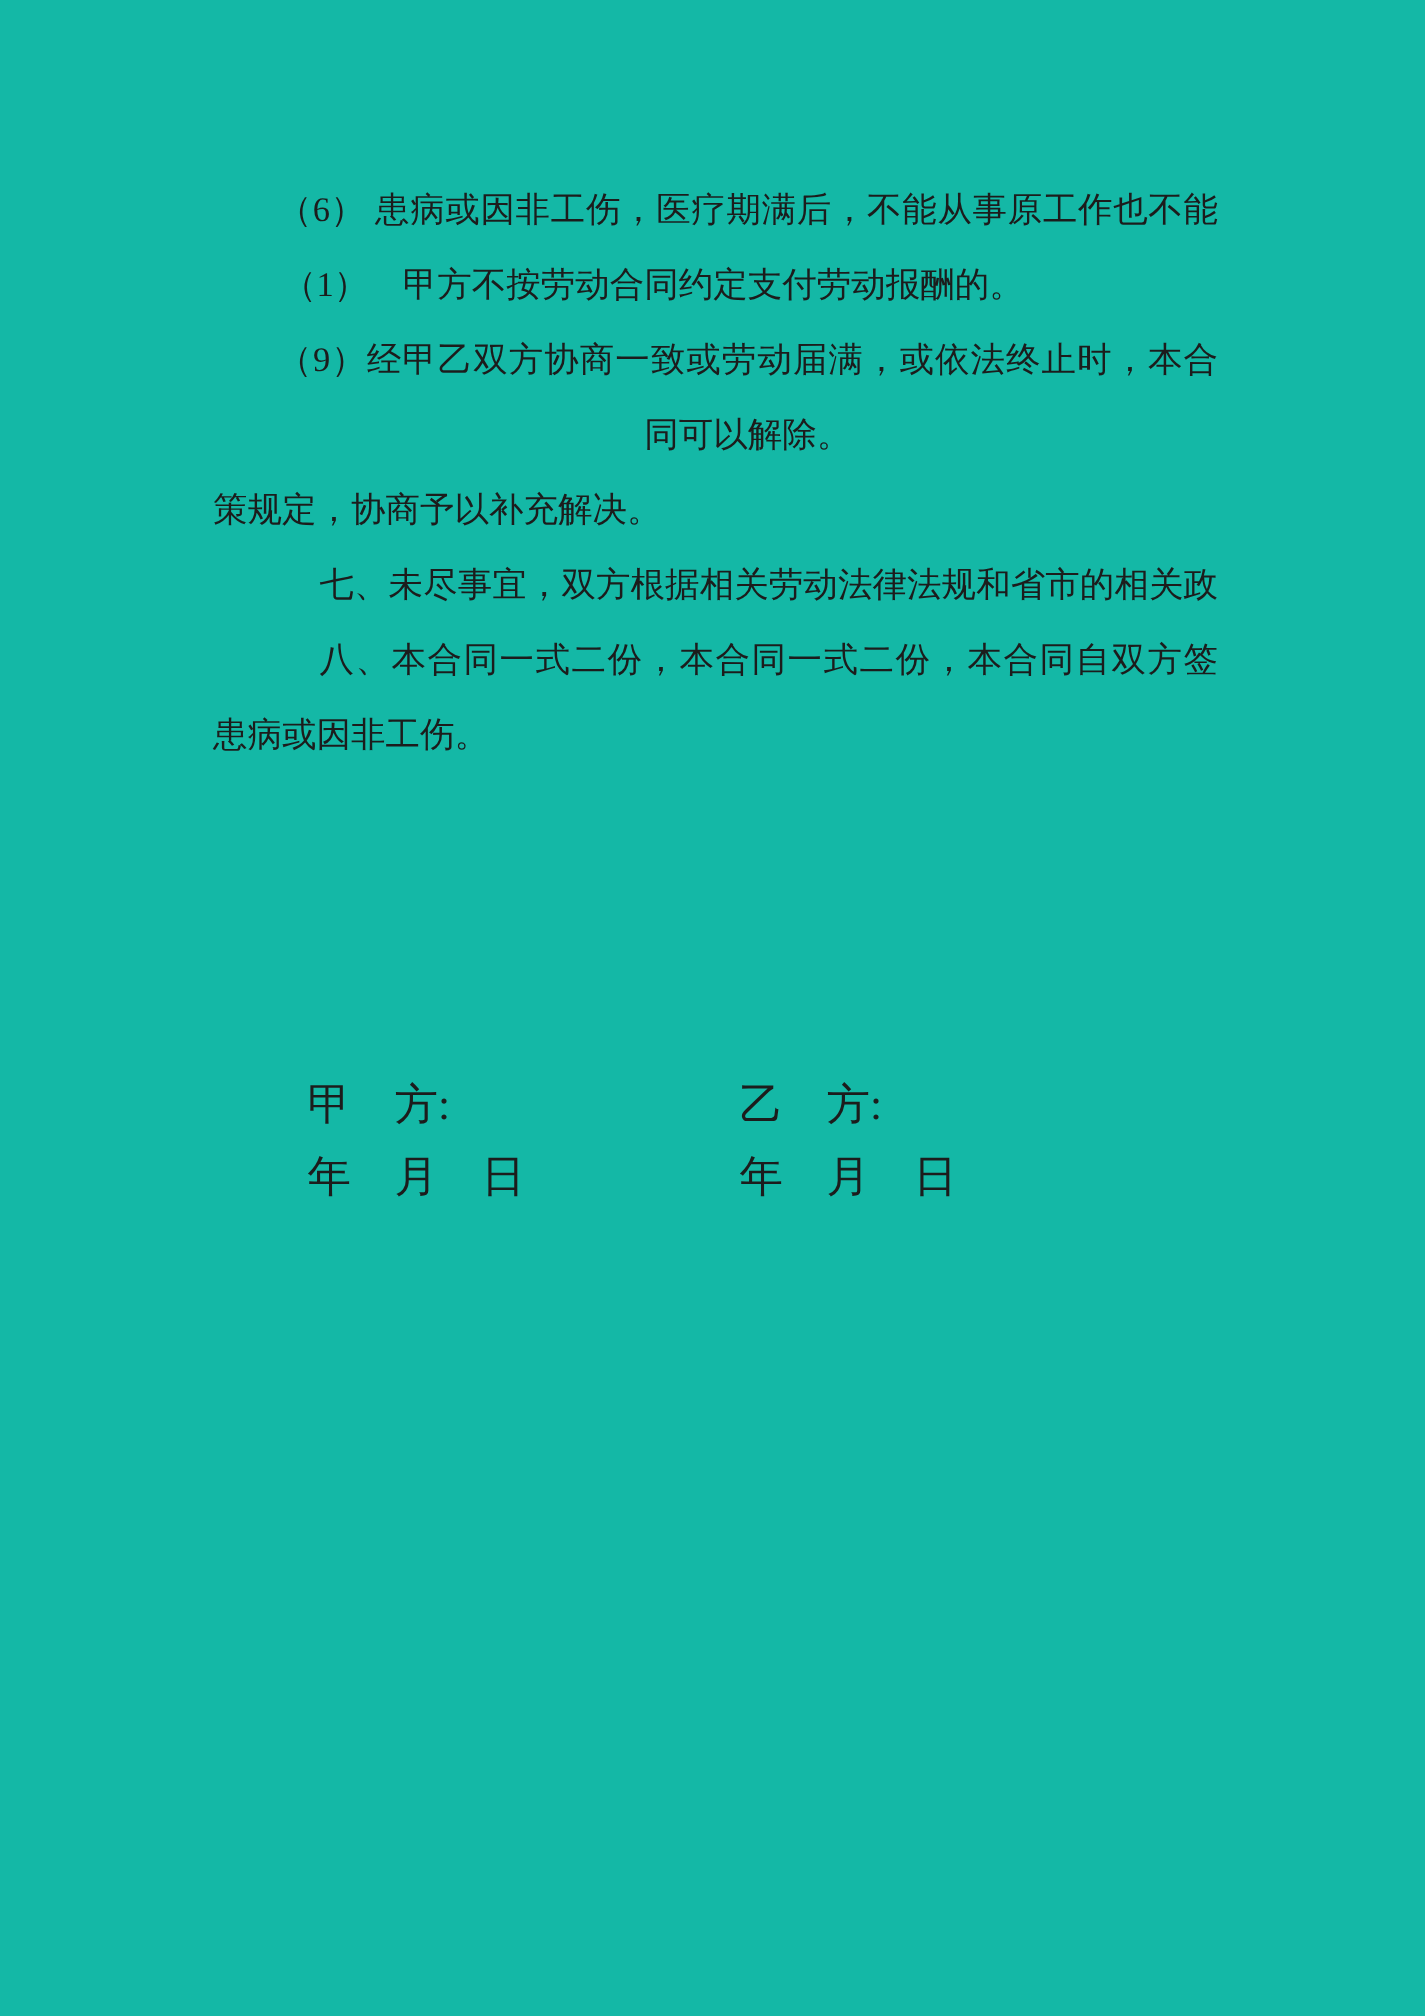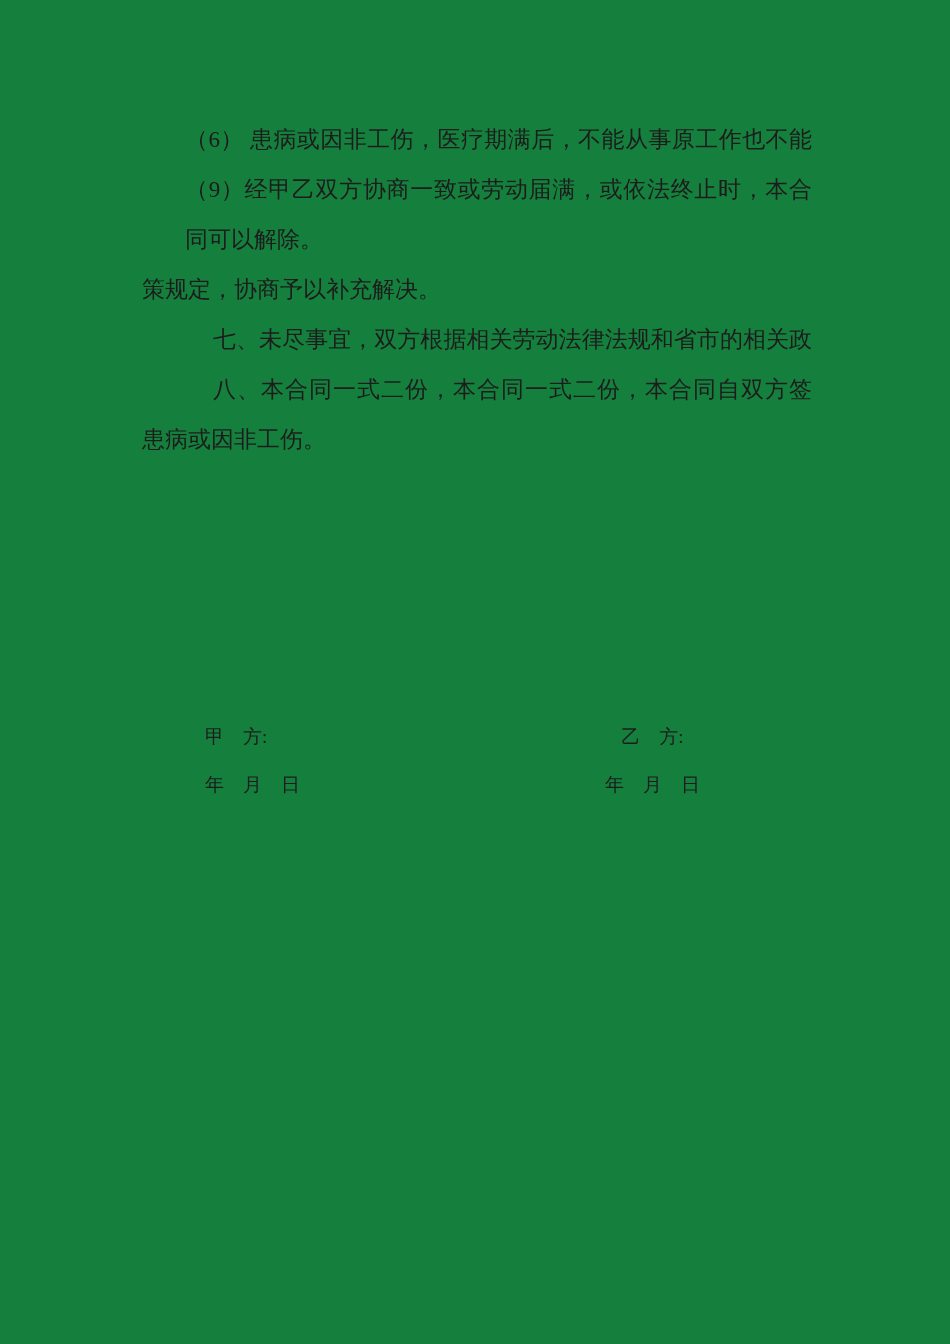--- a/index.html
+++ b/index.html
@@ -8,57 +8,58 @@
     width: 950px; height: 1344px;
     background: #ffffff;
     font-family: "Liberation Serif", "DejaVu Serif", serif;
     color: #1c1c1c;
     position: relative;
     overflow: hidden;
   }
   .page {
     position: absolute; left: 0; top: 0;
     width: 950px; height: 1344px;
-    background: #15803d;
+    background: #14b8a6;
   }
   .body-text {
     position: absolute;
     left: 142px; top: 115px;
     width: 670px;
     font-size: 23px;
     line-height: 50px;
     white-space: nowrap;
   }
   .line { height: 50px; }
   
   .j { text-align: justify; text-align-last: justify; white-space: normal; }
   
-  .i43 { padding-left: 43px; }
+  .i43 { padding-left: 43px; text-align: center; }
   .i46 { padding-left: 46px; }
   .i55 { padding-left: 55px; }
   .i71 { padding-left: 71px; }
   .signature {
     position: absolute;
     left: 142px; top: 713px;
     width: 670px;
-    font-size: 19px;
+    font-size: 29px;
     line-height: 48px;
     white-space: nowrap;
   }
   .sig-row { display: flex; height: 48px; }
   .sig-col1 { width: 351px; padding-left: 63px; box-sizing: border-box; }
-  .sig-col2 { flex: 1; text-align: center; }
+  .sig-col2 { flex: 1; }
 </style>
 </head>
 <body>
 
 <div class="page">
 
   <div class="body-text">
     <div class="line j i43">（6） 患病或因非工伤，医疗期满后，不能从事原工作也不能</div>
+    <div class="line i46">（1）　甲方不按劳动合同约定支付劳动报酬的。</div>
     <div class="line j i43">（9）经甲乙双方协商一致或劳动届满，或依法终止时，本合</div>
     <div class="line i43">同可以解除。</div>
     <div class="line">策规定，协商予以补充解决。</div>
     <div class="line j i71">七、未尽事宜，双方根据相关劳动法律法规和省市的相关政</div>
     <div class="line j i71">八、本合同一式二份，本合同一式二份，本合同自双方签</div>
     <div class="line">患病或因非工伤。</div>
   </div>
 
   <div class="signature">
     <div class="sig-row">

